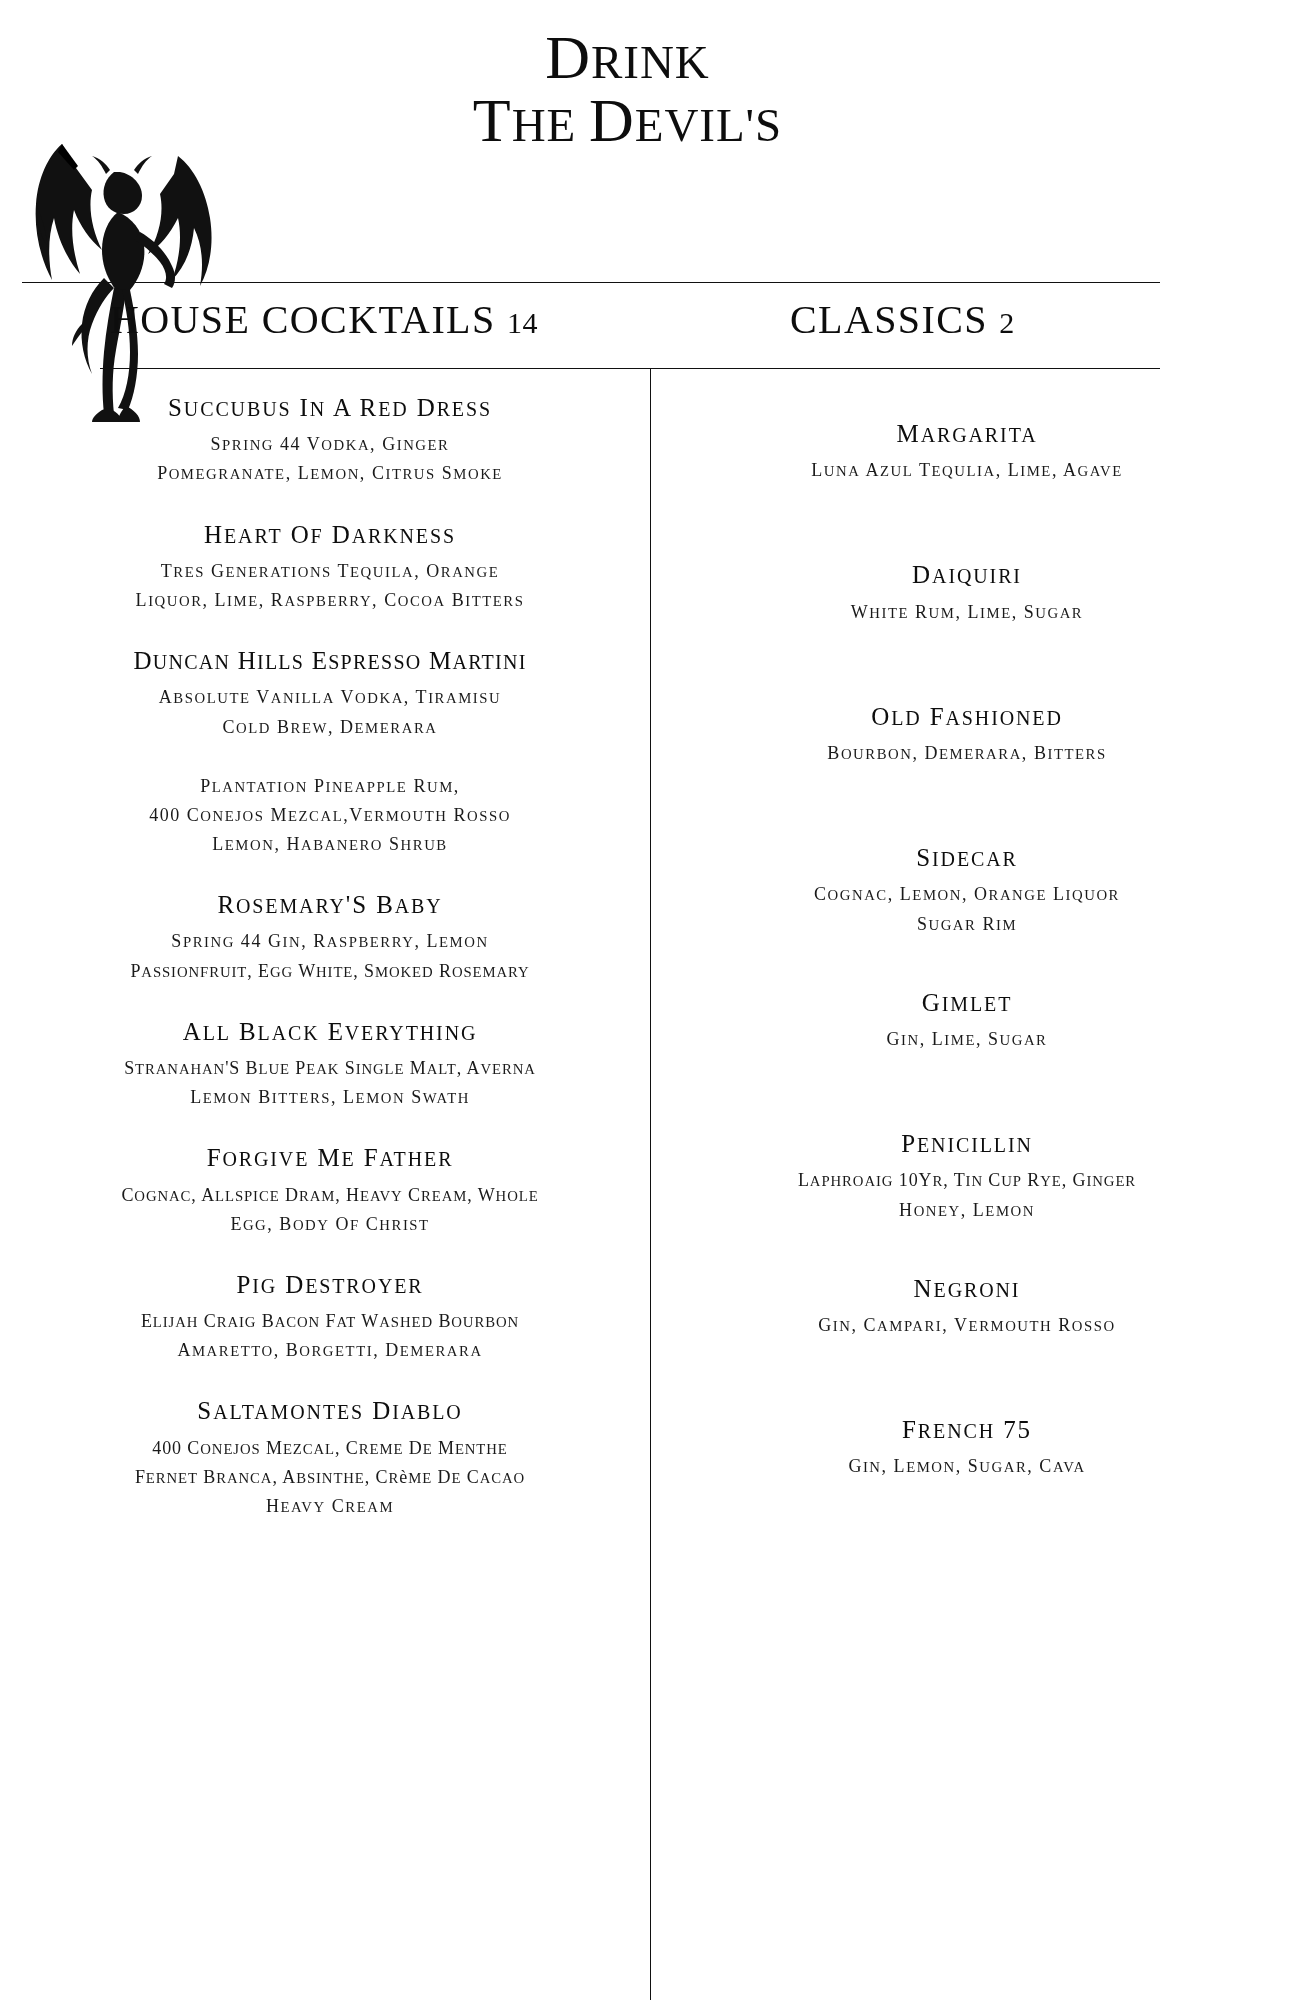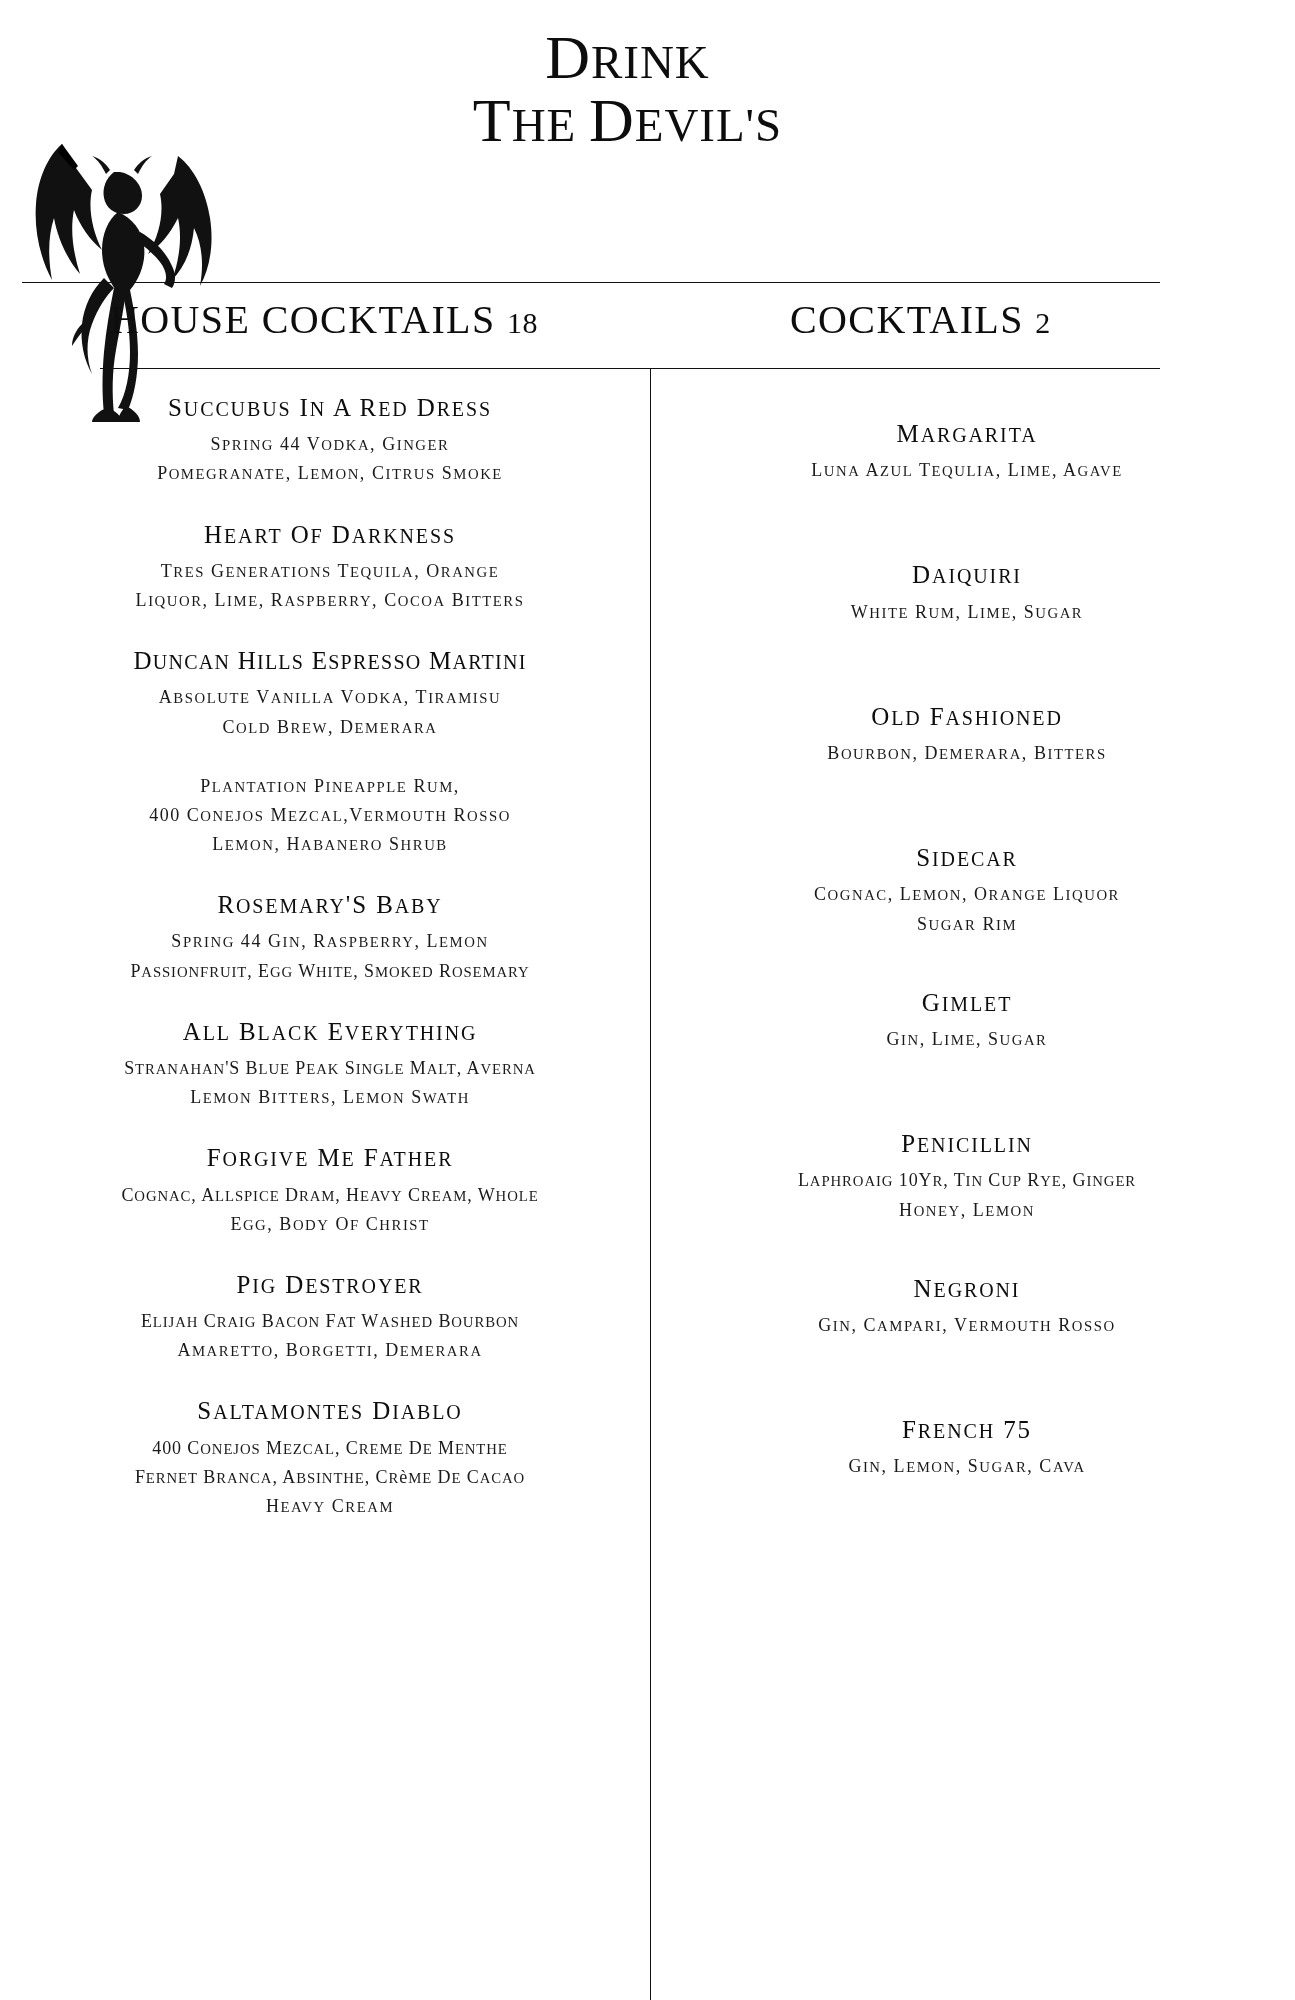--- a/index.html
+++ b/index.html
@@ -200,24 +200,24 @@
       <path d="M108 298 C116 302 122 308 122 314 L100 314 C100 308 104 302 108 298 Z"></path>
     </g>
   </svg>
 
   <div class="rule-top"></div>
 </div>
 
 <div class="col-headings">
   <div class="col-head col-head-house">
     <span>HOUSE COCKTAILS</span>
-    <span class="num">18</span>
+    <span class="num">14</span>
   </div>
   <div class="col-head col-head-classics">
-    <span>COCKTAILS</span>
+    <span>CLASSICS</span>
     <span class="num">2</span>
   </div>
 </div>
 
 <div class="rule-bottom"></div>
 <div class="divider"></div>
 
 <div class="columns">
 
   <div class="col col-left">

